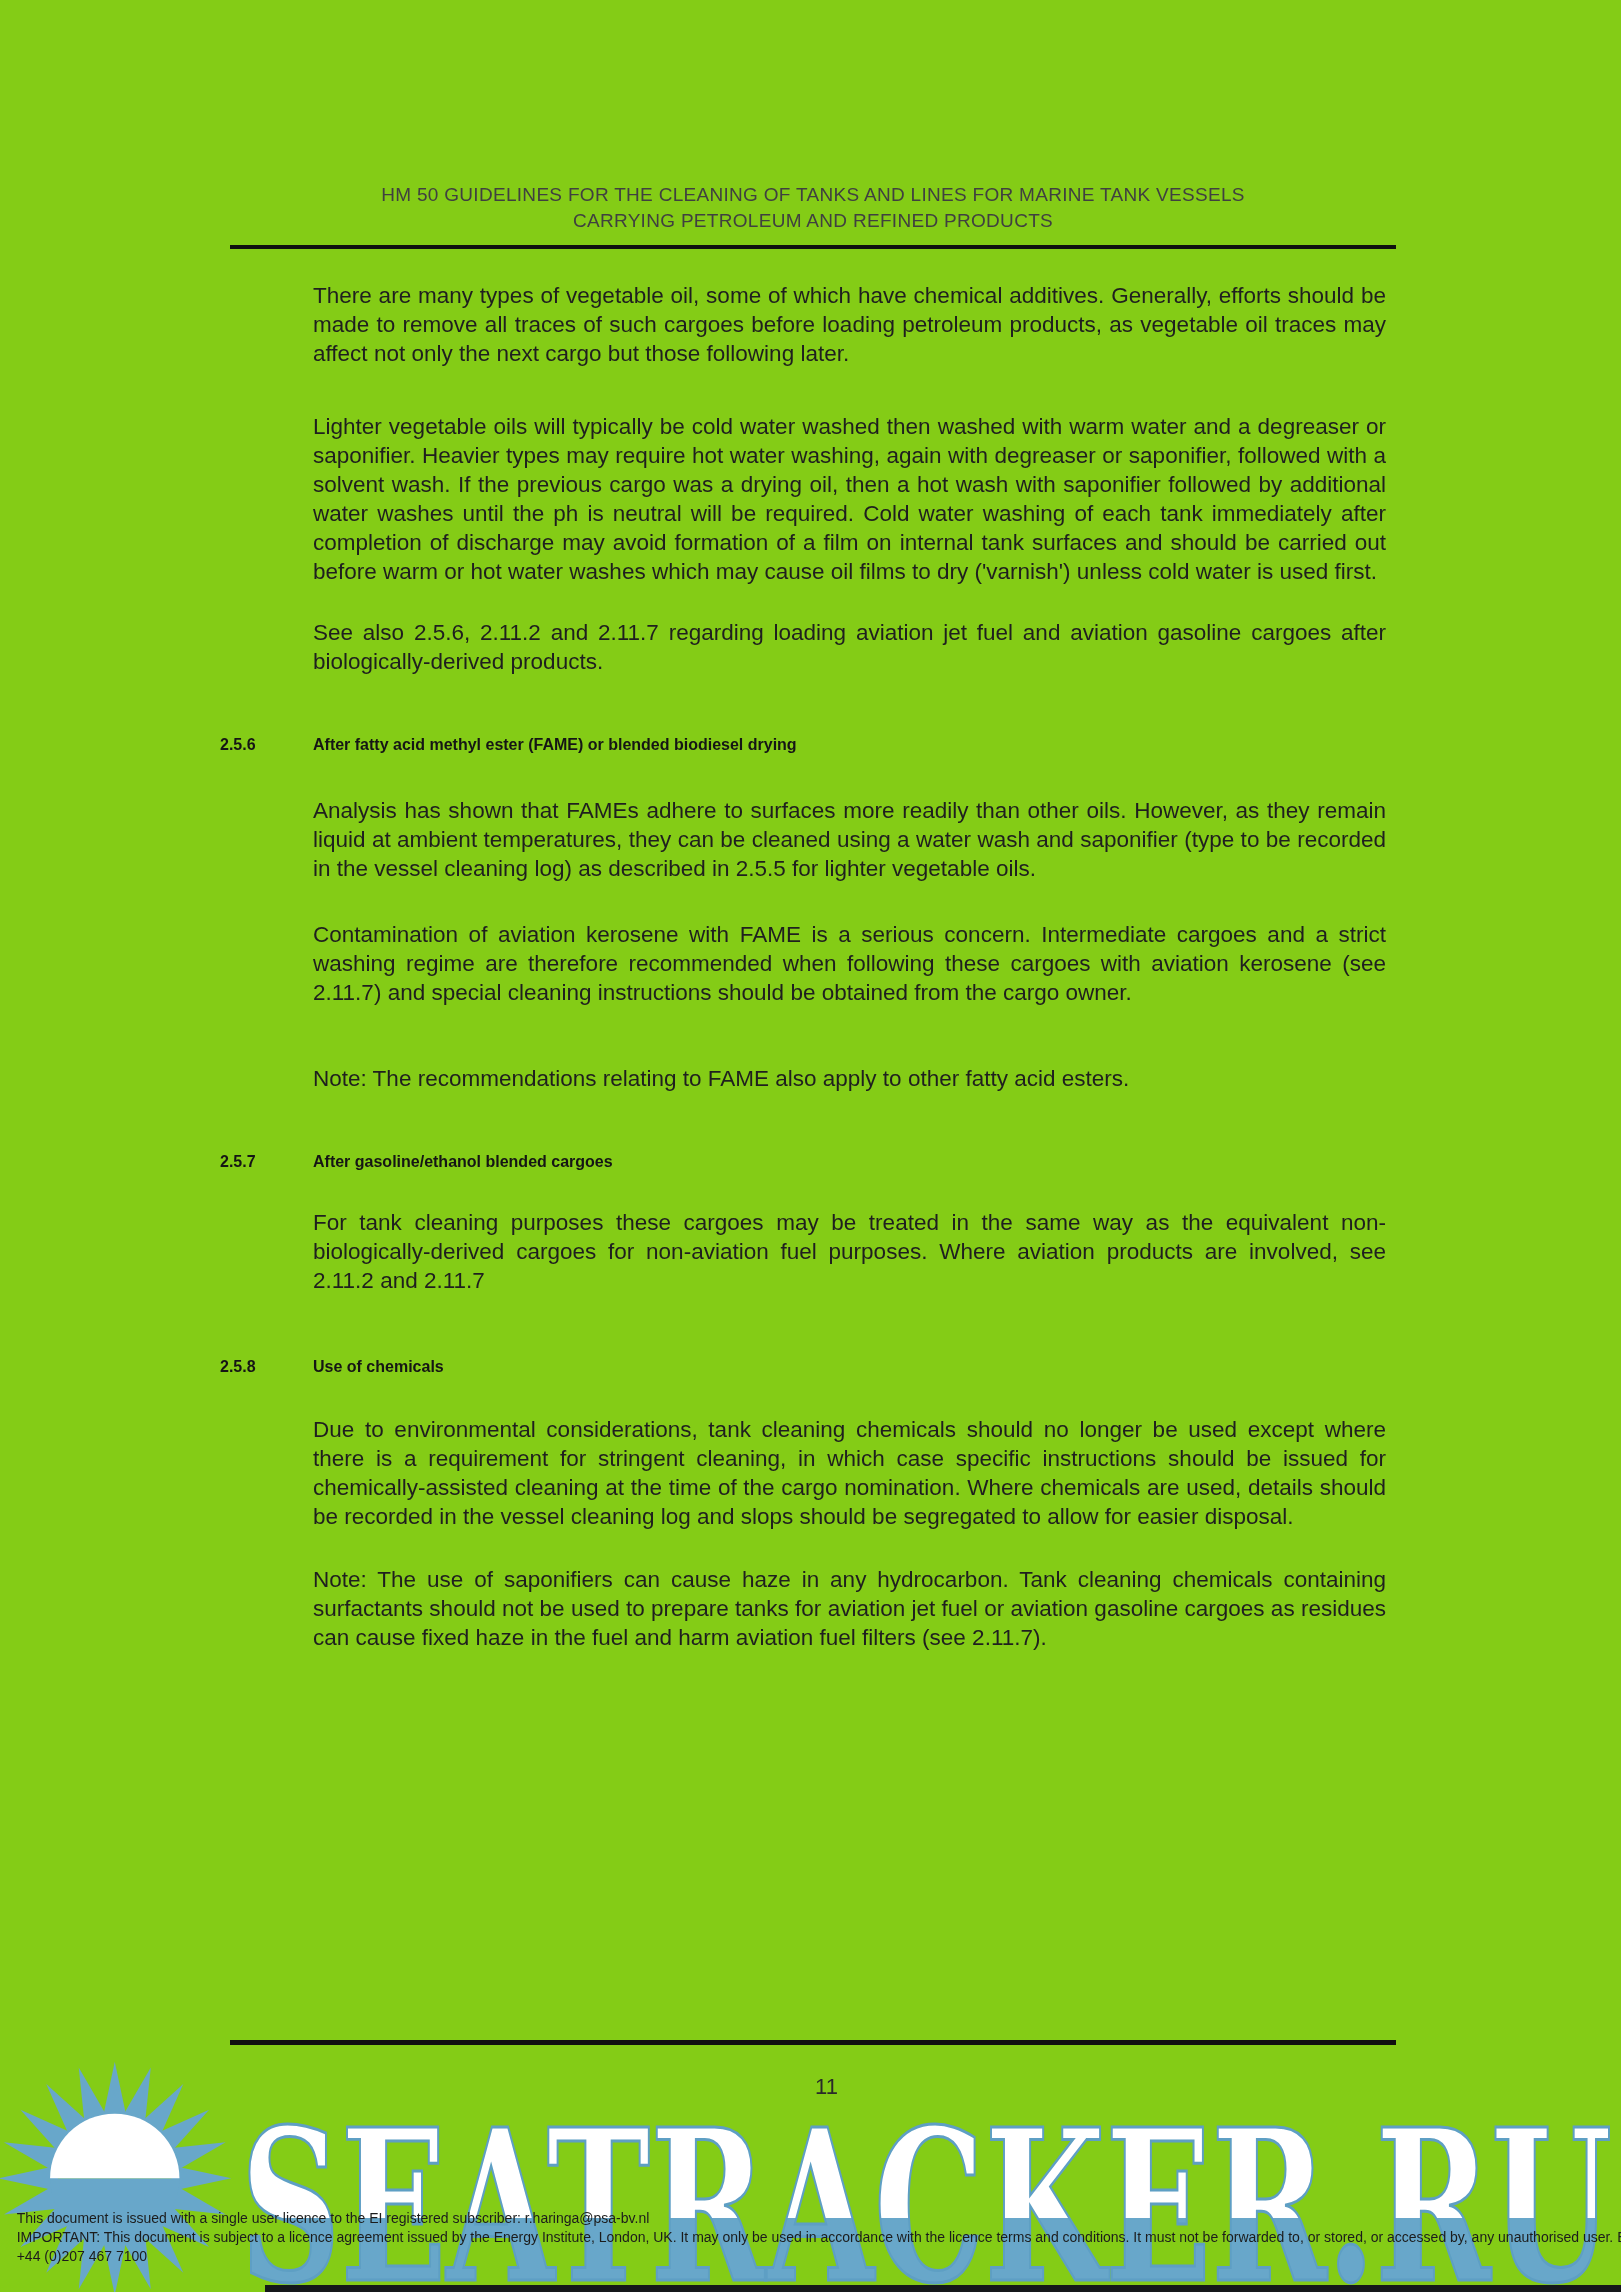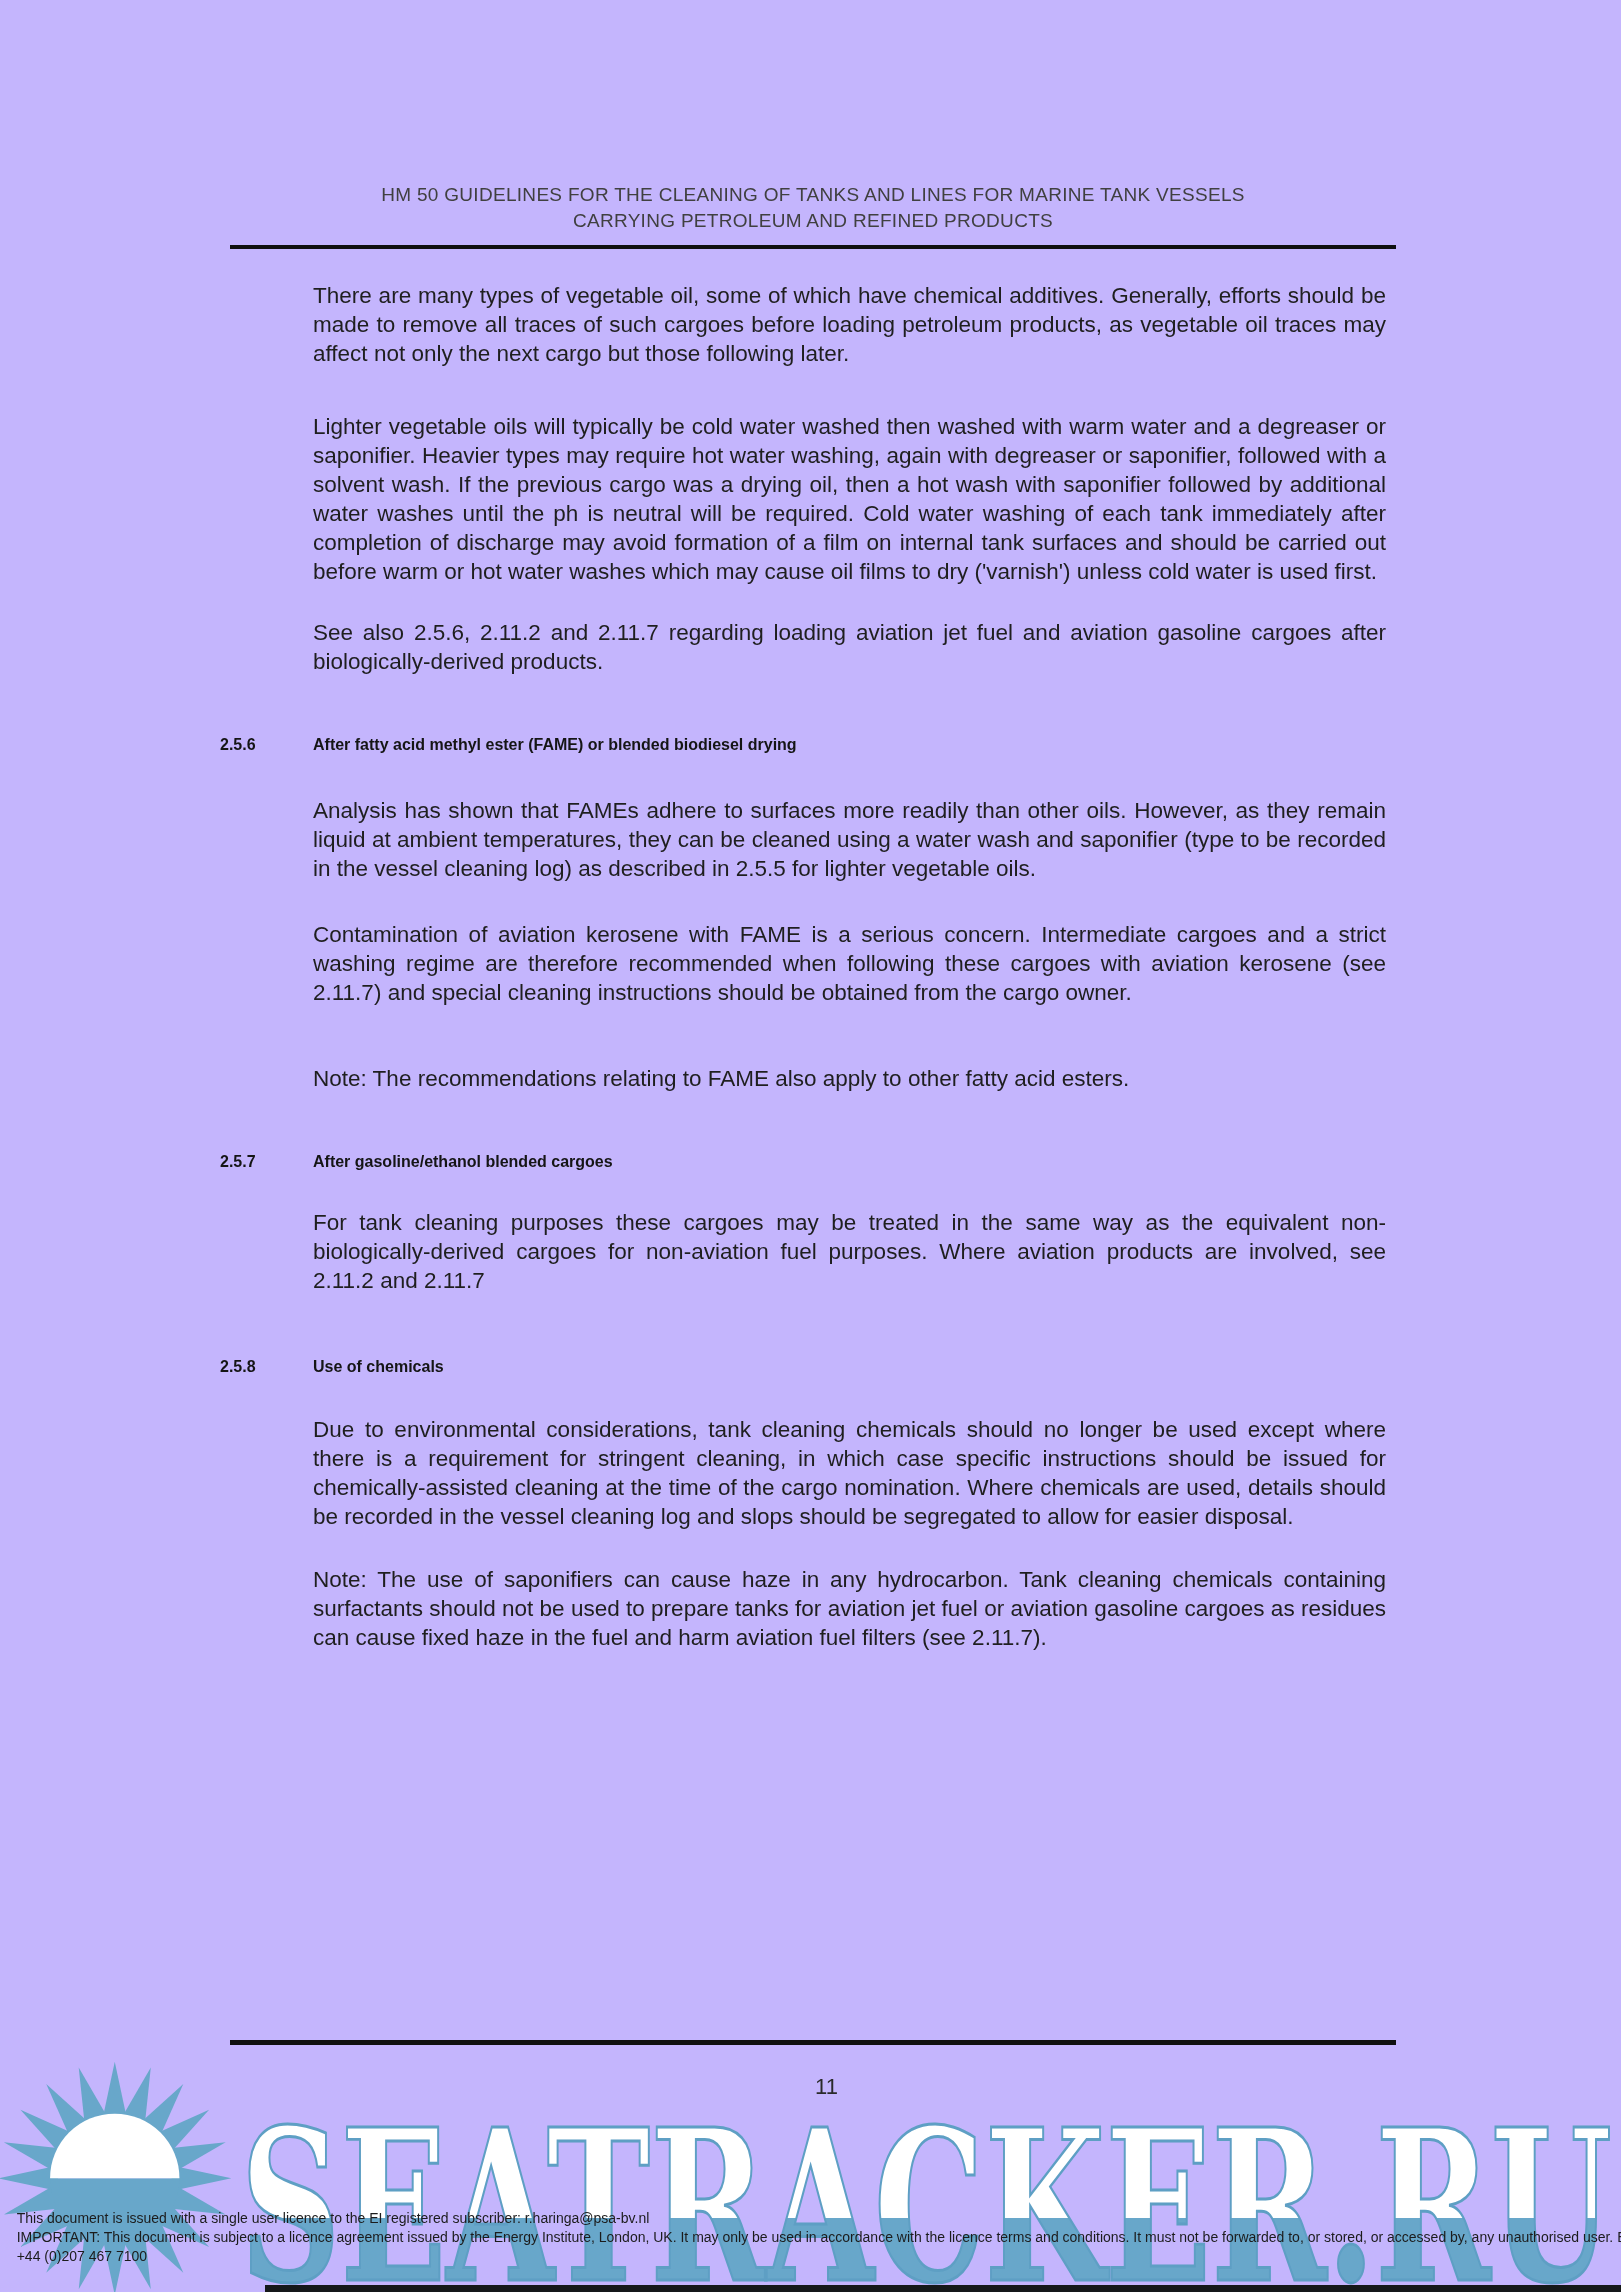--- a/index.html
+++ b/index.html
@@ -1,19 +1,19 @@
 <!DOCTYPE html>
 <html><head>
 <meta charset="utf-8">
 <style>
   html,body{margin:0;padding:0;background:#ffffff;}
   .page{
     position:relative;
     width:1621px;height:2293px;
-    background:#c4b5fd;
+    background:#84cc16;
     overflow:hidden;
     font-family:"Liberation Sans",sans-serif;
     color:#1f1f1f;
   }
   
   .doc-header{
     position:absolute;top:182px;left:230px;width:1166px;
     text-align:center;
     font-size:19px;line-height:25.5px;
     color:#404040;letter-spacing:0.3px;

